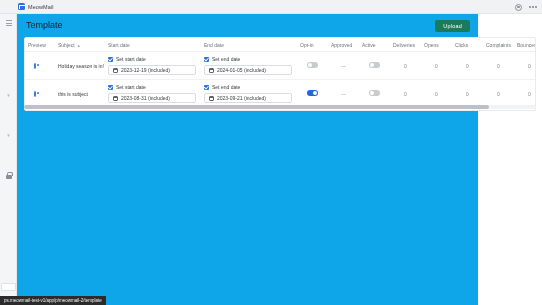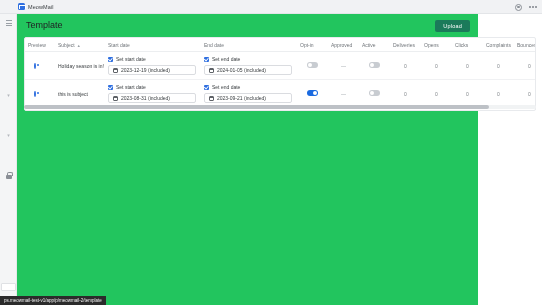--- a/index.html
+++ b/index.html
@@ -5,21 +5,21 @@
   * { box-sizing: border-box; margin: 0; padding: 0; }
   html, body {
     width: 542px; height: 305px;
     background: #ffffff;
     font-family: "Liberation Sans", sans-serif;
     overflow: hidden;
   }
   #app {
     position: relative;
     width: 478px; height: 305px;
-    background: #22c55e;
+    background: #0ea5e9;
   }
 
   
   .topbar {
     position: absolute; top: 0; left: 0;
     width: 542px; height: 14px;
     background: #f1f2f4;
     border-bottom: 1px solid #e3e5e8;
     display: flex; align-items: center;
   }

